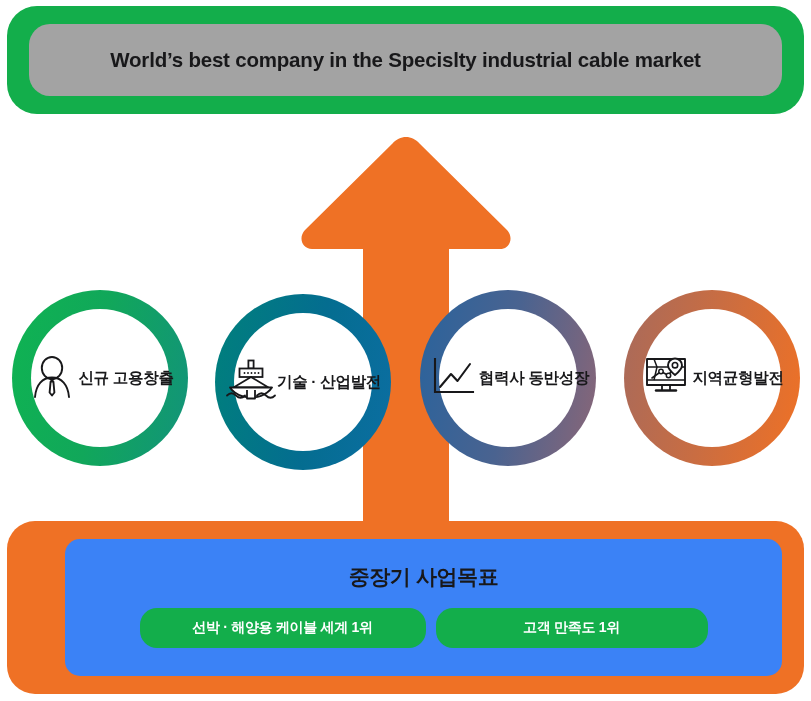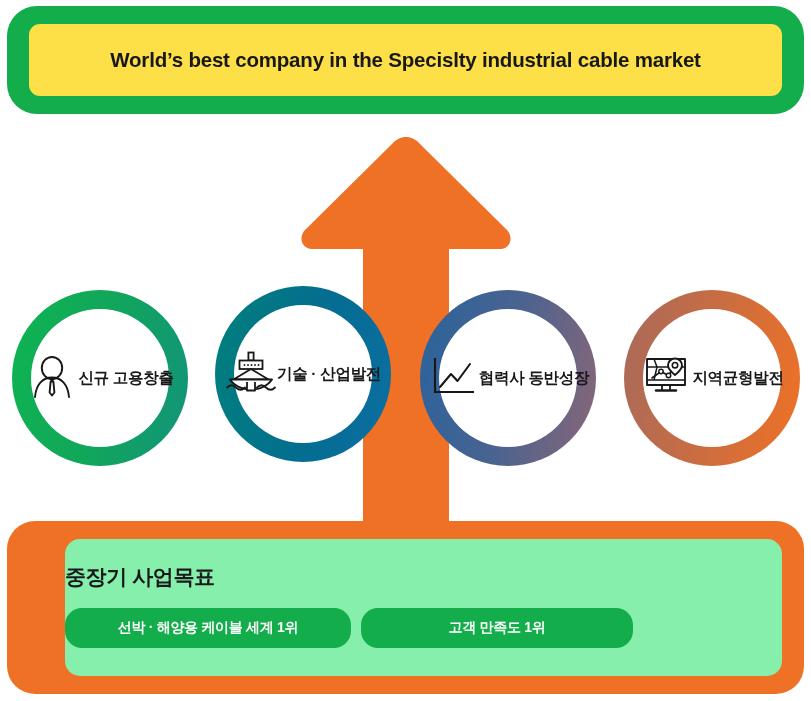--- a/index.html
+++ b/index.html
@@ -29,22 +29,22 @@
     box-sizing: border-box;
     background: #13ae4b;
     border-radius: 30px;
   }
   .vision-inner {
     position: absolute;
     left: 22px;
     top: 18px;
     right: 22px;
     bottom: 18px;
-    background: #fde047;
-    border-radius: 11px;
+    background: #a3a3a3;
+    border-radius: 21px;
     display: flex;
     align-items: center;
     justify-content: center;
   }
   .vision-text {
     font-size: 20.5px;
     font-weight: bold;
     color: #18181a;
     letter-spacing: -0.2px;
     white-space: nowrap;
@@ -101,21 +101,21 @@
   .circle-icon svg { display: block; overflow: visible; }
   .circle-label {
     font-size: 15.5px;
     font-weight: bold;
     color: #18181a;
     white-space: nowrap;
     letter-spacing: -0.3px;
   }
 
   #circle-0 { left: 12px;  top: 290px; background: linear-gradient(100deg, #0fb352 0%, #11a75a 48%, #12937a 100%); }
-  #circle-1 { left: 215px; top: 286px; background: linear-gradient(100deg, #00807c 0%, #046d90 55%, #0c6ea2 100%); text-align: right; }
+  #circle-1 { left: 215px; top: 294px; background: linear-gradient(100deg, #00807c 0%, #046d90 55%, #0c6ea2 100%); text-align: right; }
   #circle-2 { left: 420px; top: 290px; background: linear-gradient(100deg, #2a639c 0%, #4a6390 50%, #8a6677 100%); }
   #circle-3 { left: 624px; top: 290px; background: linear-gradient(100deg, #a86a5b 0%, #c96d42 48%, #ef7125 100%); }
 
   
   .goals-frame {
     position: absolute;
     left: 7px;
     top: 521px;
     width: 797px;
     height: 173px;
@@ -123,25 +123,25 @@
     background: #ef7125;
     border-radius: 28px;
     z-index: 5;
   }
   .goals-inner {
     position: absolute;
     left: 22px;
     top: 18px;
     right: 22px;
     bottom: 18px;
-    background: #86efac;
+    background: #3b82f6;
     border-radius: 15px;
     display: flex;
     flex-direction: column;
-    align-items: flex-start;
+    align-items: center;
     margin-left: 36px;
   }
   .goals-title {
     margin-top: 24px;
     font-size: 21px;
     font-weight: bold;
     color: #18181a;
     letter-spacing: -0.4px;
   }
   .goal-pills {

